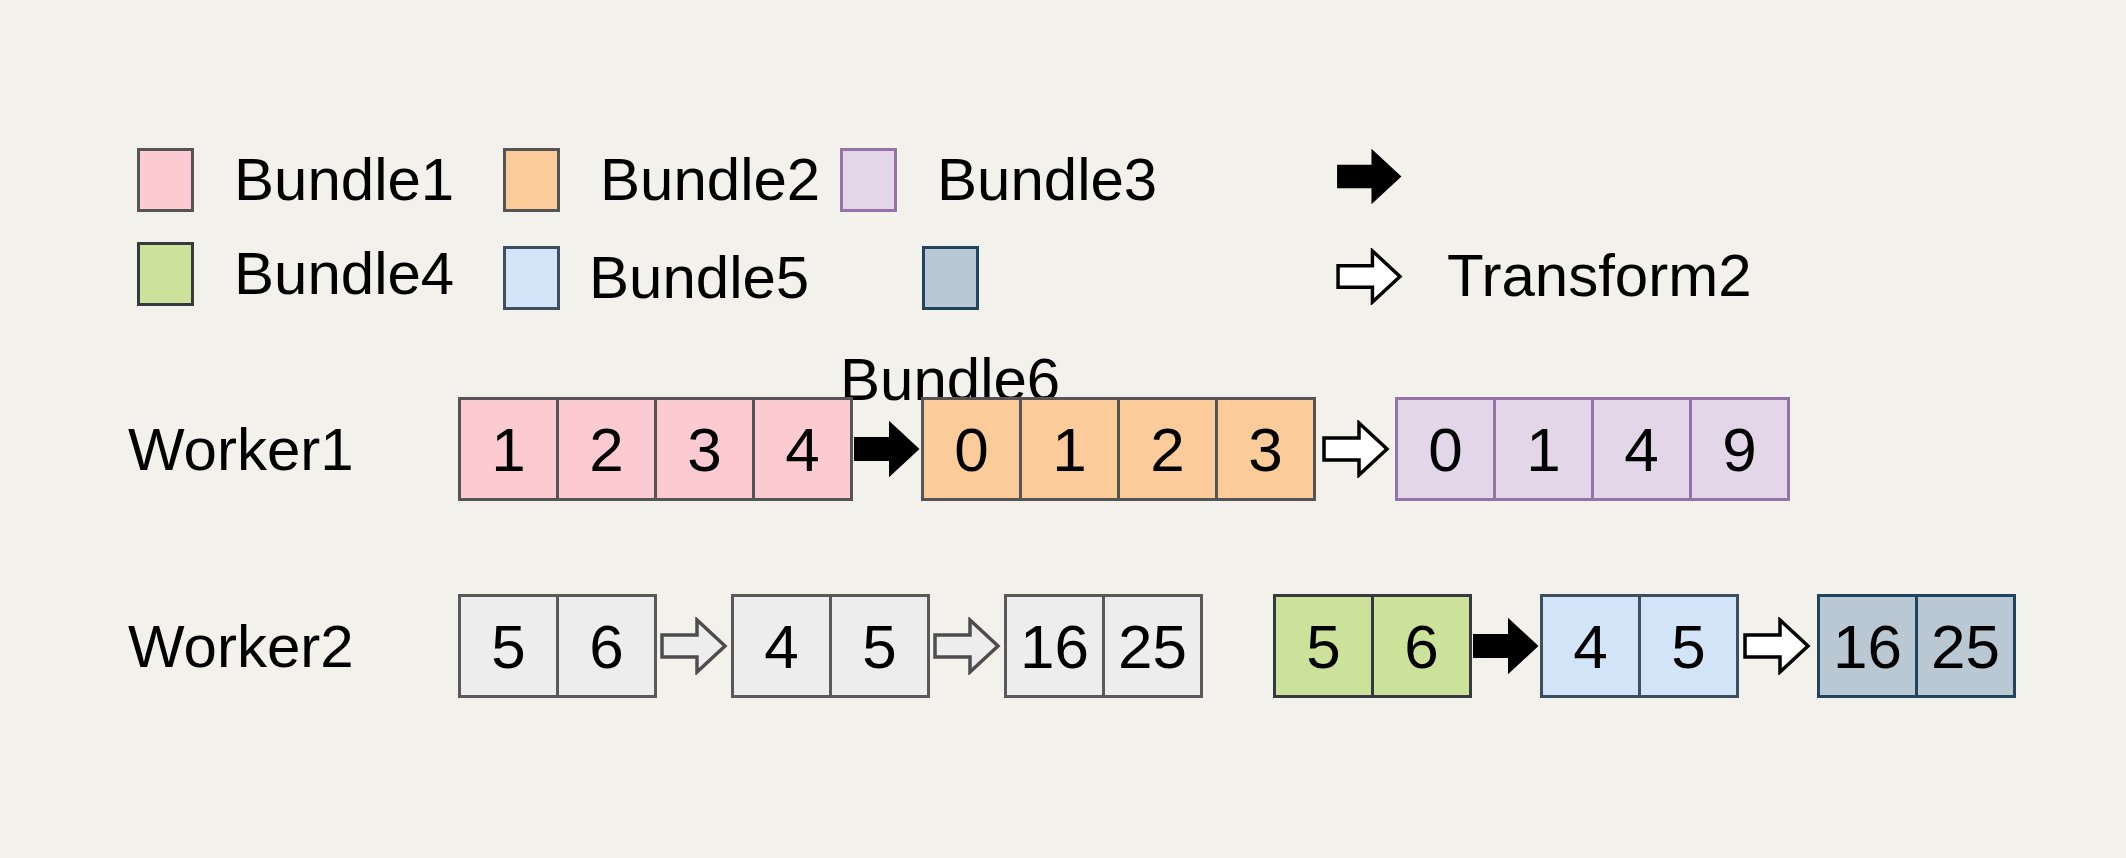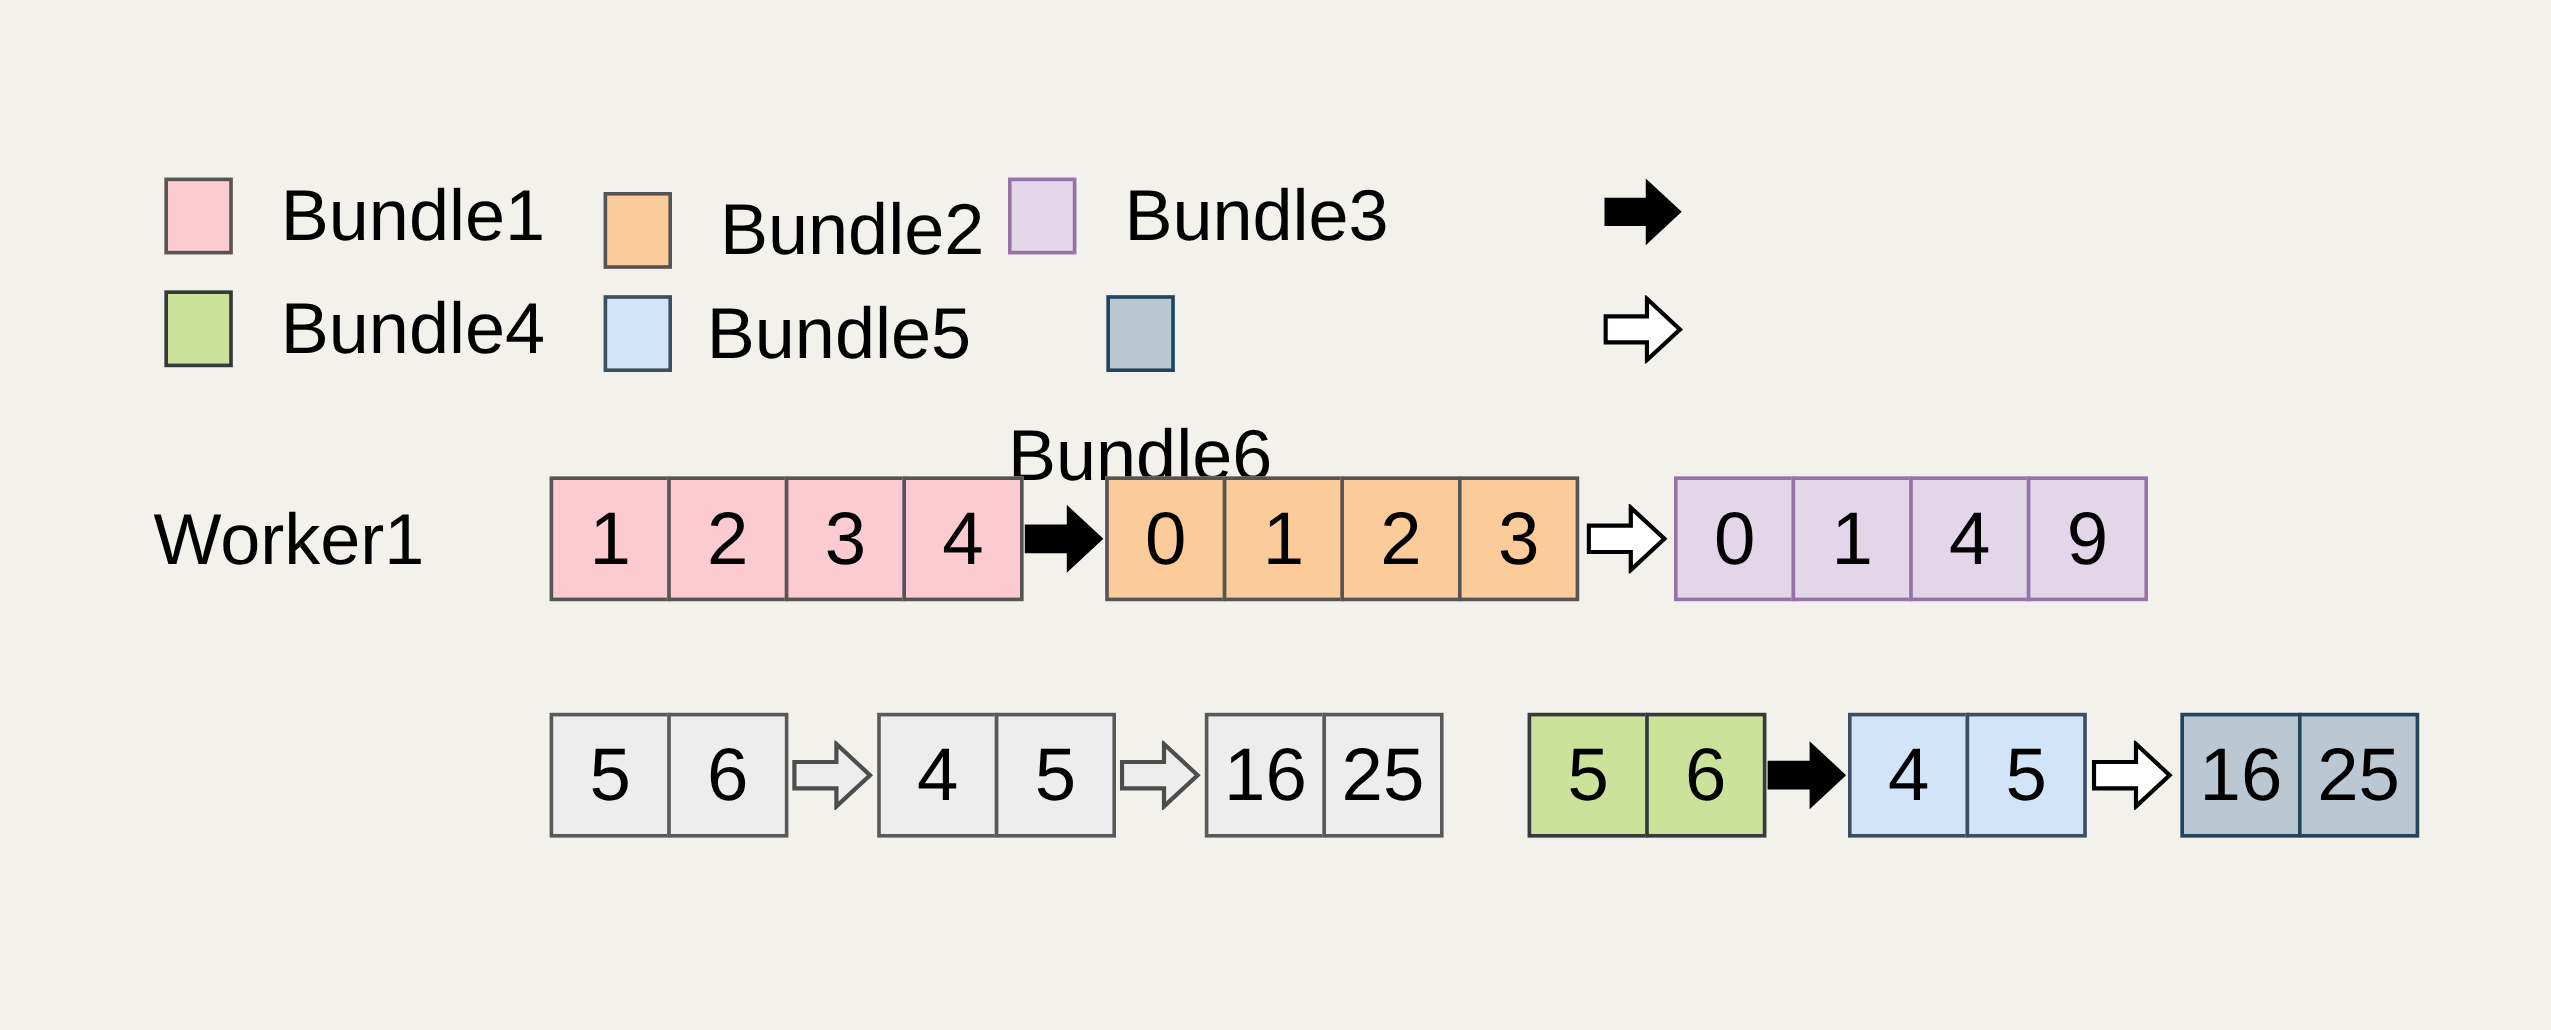--- a/index.html
+++ b/index.html
@@ -26,21 +26,21 @@
 </style>
 </head>
 <body>
 
 <div id="canvas" style="background: rgb(243, 241, 236);">
     <div class="legend">
       <div class="legend-item" style="left: 0px; top: 0px;">
         <span class="swatch" style="background: rgb(252, 203, 209); border-color: rgb(85, 85, 85);"></span>
         <span class="legend-label">Bundle1</span>
       </div>
-      <div class="legend-item" style="left: 366px; top: 12px;">
+      <div class="legend-item" style="left: 366px; top: 0px;">
         <span class="swatch" style="background: rgb(251, 203, 153); border-color: rgb(85, 85, 85);"></span>
         <span class="legend-label">Bundle2</span>
       </div>
       <div class="legend-item" style="left: 703px; top: 0px;">
         <span class="swatch" style="background: rgb(227, 214, 233); border-color: rgb(150, 115, 166);"></span>
         <span class="legend-label">Bundle3</span>
       </div>
       <div class="legend-item" style="left: 0px; top: 94px;">
         <span class="swatch" style="background: rgb(204, 226, 155); border-color: rgb(54, 57, 61);"></span>
         <span class="legend-label">Bundle4</span>
@@ -55,20 +55,21 @@
       </div>
       <div class="legend-item" style="left: 1195px; top: 0px;">
         <svg width="75" height="57" viewBox="0 0 68 58" class="arrow">
           <polygon points="2,18 37,18 37,3 65,29 37,55 37,40 2,40" fill="#000000" stroke="#000000" stroke-width="2" stroke-linejoin="miter"></polygon>
         </svg>
       </div>
       <div class="legend-item" style="left: 1195px; top: 98px;">
         <svg width="75" height="57" viewBox="0 0 68 58" class="arrow">
           <polygon points="2,18 37,18 37,3 65,29 37,55 37,40 2,40" fill="#FFFFFF" stroke="#000000" stroke-width="3.5" stroke-linejoin="miter"></polygon>
         </svg>
+        <span class="legend-label">Transform2</span>
       </div>
     </div>
     <div class="worker-row" style="top: 397px;">
       <div class="worker-label">Worker1</div>
       <div class="seq">
         <div class="bundle">
           <div class="cell" style="background: rgb(252, 203, 209); border-color: rgb(85, 85, 85);">1</div>
           <div class="cell" style="background: rgb(252, 203, 209); border-color: rgb(85, 85, 85);">2</div>
           <div class="cell" style="background: rgb(252, 203, 209); border-color: rgb(85, 85, 85);">3</div>
           <div class="cell" style="background: rgb(252, 203, 209); border-color: rgb(85, 85, 85);">4</div>
@@ -87,20 +88,21 @@
         </svg>
         <div class="bundle" style="margin-left: 5px;">
           <div class="cell" style="background: rgb(227, 214, 233); border-color: rgb(150, 115, 166);">0</div>
           <div class="cell" style="background: rgb(227, 214, 233); border-color: rgb(150, 115, 166);">1</div>
           <div class="cell" style="background: rgb(227, 214, 233); border-color: rgb(150, 115, 166);">4</div>
           <div class="cell" style="background: rgb(227, 214, 233); border-color: rgb(150, 115, 166);">9</div>
         </div>
       </div>
     </div>
     <div class="worker-row" style="top: 594px;">
+      <div class="worker-label">Worker2</div>
       <div class="seq">
         <div class="bundle">
           <div class="cell" style="background: rgb(237, 237, 237); border-color: rgb(89, 89, 89);">5</div>
           <div class="cell" style="background: rgb(237, 237, 237); border-color: rgb(89, 89, 89);">6</div>
         </div>
         <svg width="68" height="58" viewBox="0 0 68 58" class="arrow" style="margin-left: 3px;">
           <polygon points="2,18 37,18 37,3 65,29 37,55 37,40 2,40" fill="#EDEDED" stroke="#4D4D4D" stroke-width="3.5" stroke-linejoin="miter"></polygon>
         </svg>
         <div class="bundle" style="margin-left: 3px;">
           <div class="cell" style="background: rgb(237, 237, 237); border-color: rgb(89, 89, 89);">4</div>

